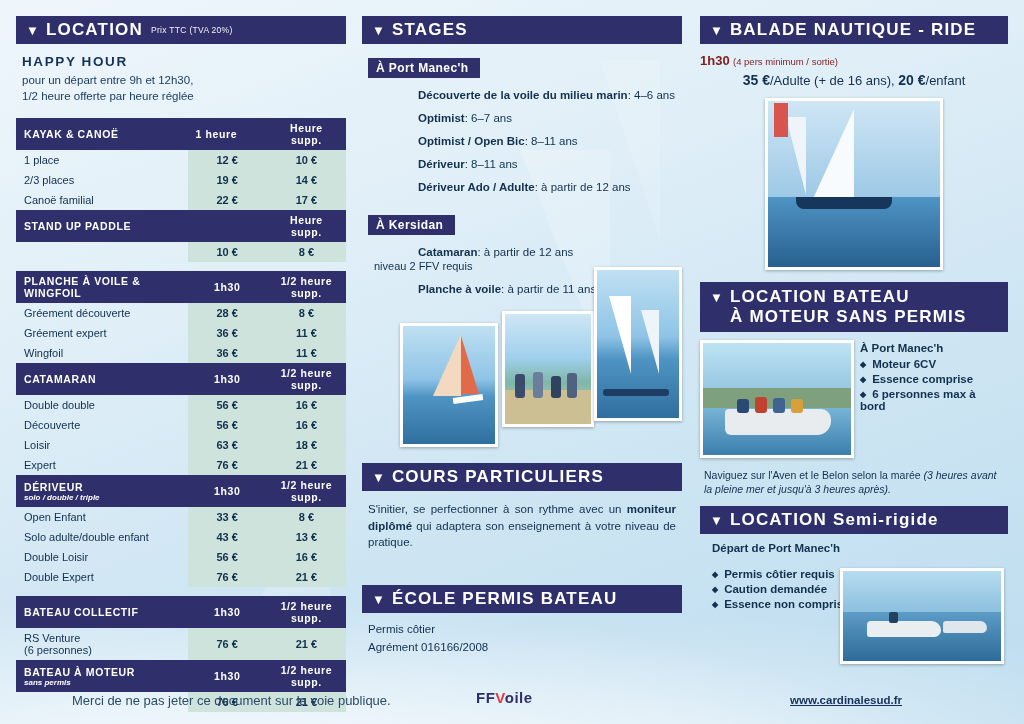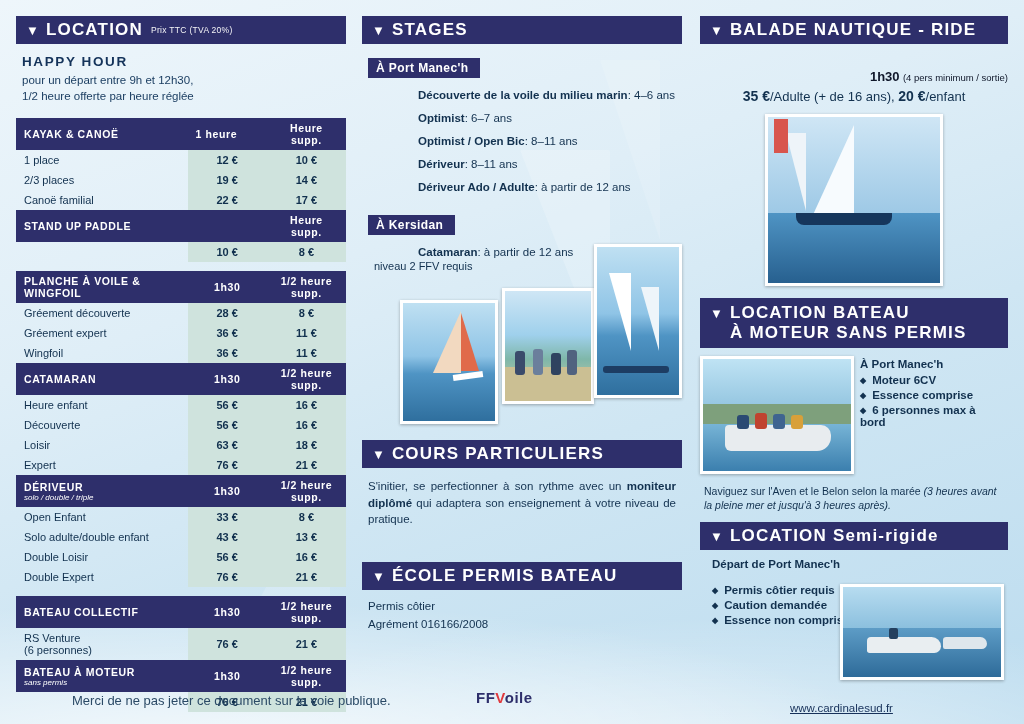--- a/index.html
+++ b/index.html
@@ -32,21 +32,21 @@
 
   
   .col-left{position:absolute;left:16px;top:16px;width:330px;}
   .happy{padding:10px 6px 6px 6px;}
   .happy h3{margin:0 0 4px 0;font-size:13.5px;letter-spacing:1.6px;color:#14335a;}
   .happy p{margin:0;font-size:11.5px;line-height:1.35;color:#173a5e;}
 
   table.rate{border-collapse:collapse;width:100%;font-size:11px;margin-top:8px;}
   table.rate td,table.rate th{padding:4px 8px;vertical-align:middle;}
   tr.head td{background:#2e2f6b;color:#fff;font-size:10.5px;letter-spacing:.6px;font-weight:bold;}
-  tr.head td .sml2{display:block;font-size:8px;font-weight:normal;font-style:italic;letter-spacing:0;}
+  tr.head td .sml2{display:block;font-size:8px;font-weight:bold;font-style:italic;letter-spacing:0;}
   td.lbl{color:#11304e;}
   td.c1,td.c2{text-align:center;font-weight:bold;color:#11304e;}
   tr.row td.c1{background:#cfe3dd;}
   tr.row td.c2{background:#cfe3dd;}
   tr.row td.lbl{background:transparent;}
   tr.spacer td{height:9px;padding:0;background:transparent;}
 
   
   .col-mid{position:absolute;left:362px;top:16px;width:320px;}
   .subbar{background:#2e2f6b;color:#fff;display:inline-block;padding:3px 12px 3px 8px;font-size:12px;font-weight:bold;letter-spacing:.4px;}
@@ -54,38 +54,38 @@
   .mid-line b{font-weight:bold;padding-left:44px;}
   .mid-note{font-size:11px;margin:2px 0 0 12px;color:#12314f;}
   .mid-para{font-size:11.5px;line-height:1.45;margin:10px 6px 0 6px;color:#12314f;text-align:justify;}
   .mid-para b{font-weight:bold;}
 
   .photos{position:relative;height:140px;margin-top:10px;}
   .ph{position:absolute;border:3px solid #fff;box-shadow:0 1px 3px rgba(0,0,0,.3);overflow:hidden;}
 
   
   .col-right{position:absolute;left:700px;top:16px;width:308px;}
-  .r-center{text-align:right;font-size:12px;color:#0f172a;margin-top:25px;}
+  .r-center{text-align:left;font-size:12px;color:#7f1d1d;margin-top:9px;}
   .r-center .big{font-weight:bold;font-size:13px;}
   .r-center .sm{font-size:9.5px;}
   .r-price{text-align:center;font-size:13px;margin-top:4px;color:#12314f;}
   .r-price b{font-size:14px;}
   .r-sub{font-size:11.5px;font-weight:bold;color:#12314f;margin:8px 0 4px 60px;}
   ul.bullets{list-style:none;margin:4px 0 0 60px;padding:0;font-size:11.5px;color:#12314f;font-weight:bold;}
   ul.bullets li{margin:3px 0;}
   ul.bullets li:before{content:"\25C6";font-size:8px;margin-right:6px;position:relative;top:-1px;}
   .r-note{font-size:10.5px;color:#12314f;margin:10px 4px 0 4px;line-height:1.35;}
   .r-note i{font-style:italic;}
   .r-dep{font-size:11.5px;font-weight:bold;color:#12314f;margin:8px 0 0 12px;}
 
   
   .footer-note{position:absolute;left:72px;bottom:16px;font-size:13px;color:#2b4a66;}
   .ffv{position:absolute;left:476px;bottom:18px;font-size:15px;font-weight:bold;color:#2e2f6b;letter-spacing:.5px;}
   .ffv .v{color:#e03a3e;}
-  .site{position:absolute;left:790px;bottom:10px;font-size:11.5px;font-weight:normal;color:#17315a;}
+  .site{position:absolute;left:790px;bottom:18px;font-size:11.5px;font-weight:bold;color:#17315a;}
 
   
   .sea{background:linear-gradient(#bfe0f2 0%,#8fc4e6 45%,#4f94c4 60%,#2f6f9e 100%);}
   .beach{background:linear-gradient(#cfe6f5 0%,#9fd0ec 40%,#7fb7a9 62%,#d8cfa6 100%);}
   .photo-inner{width:100%;height:100%;position:relative;}
 </style>
 </head>
 <body>
 
 <div class="page">
@@ -165,21 +165,21 @@
         <td class="c1">36 €</td>
         <td class="c2">11 €</td>
       </tr>
 
       <tr class="head">
         <td>CATAMARAN</td>
         <td style="text-align:center">1h30</td>
         <td style="text-align:center">1/2 heure supp.</td>
       </tr>
       <tr class="row">
-        <td class="lbl">Heure enfant</td>
+        <td class="lbl">Double double</td>
         <td class="c1">56 €</td>
         <td class="c2">16 €</td>
       </tr>
       <tr class="row">
         <td class="lbl">Découverte</td>
         <td class="c1">56 €</td>
         <td class="c2">16 €</td>
       </tr>
       <tr class="row">
         <td class="lbl">Loisir</td>
@@ -278,20 +278,23 @@
       <b>Dériveur Ado / Adulte</b><span>: à partir de 12 ans</span>
     </div>
 
     <div style="margin-top:22px;margin-left:6px;">
       <span class="subbar">À Kersidan</span>
     </div>
     <div class="mid-line">
       <b>Catamaran</b><span>: à partir de 12 ans</span>
     </div>
     <div class="mid-note" style="margin-left:12px;">niveau 2 FFV requis</div>
+    <div class="mid-line">
+      <b>Planche à voile</b><span>: à partir de 11 ans</span>
+    </div>
 
     <div class="photos">
       <div class="ph" style="left:38px;top:18px;width:92px;height:118px;">
         <div class="photo-inner sea">
           <div style="position:absolute;left:30px;top:8px;width:0;height:0;border-left:28px solid transparent;border-bottom:62px solid #f2d9c0;"></div>
           <div style="position:absolute;left:58px;top:10px;width:0;height:0;border-right:18px solid transparent;border-bottom:58px solid #e06a4a;"></div>
           <div style="position:absolute;left:50px;top:70px;width:30px;height:6px;background:#fff;transform:rotate(-8deg);"></div>
         </div>
       </div>
       <div class="ph" style="left:140px;top:6px;width:86px;height:110px;">

